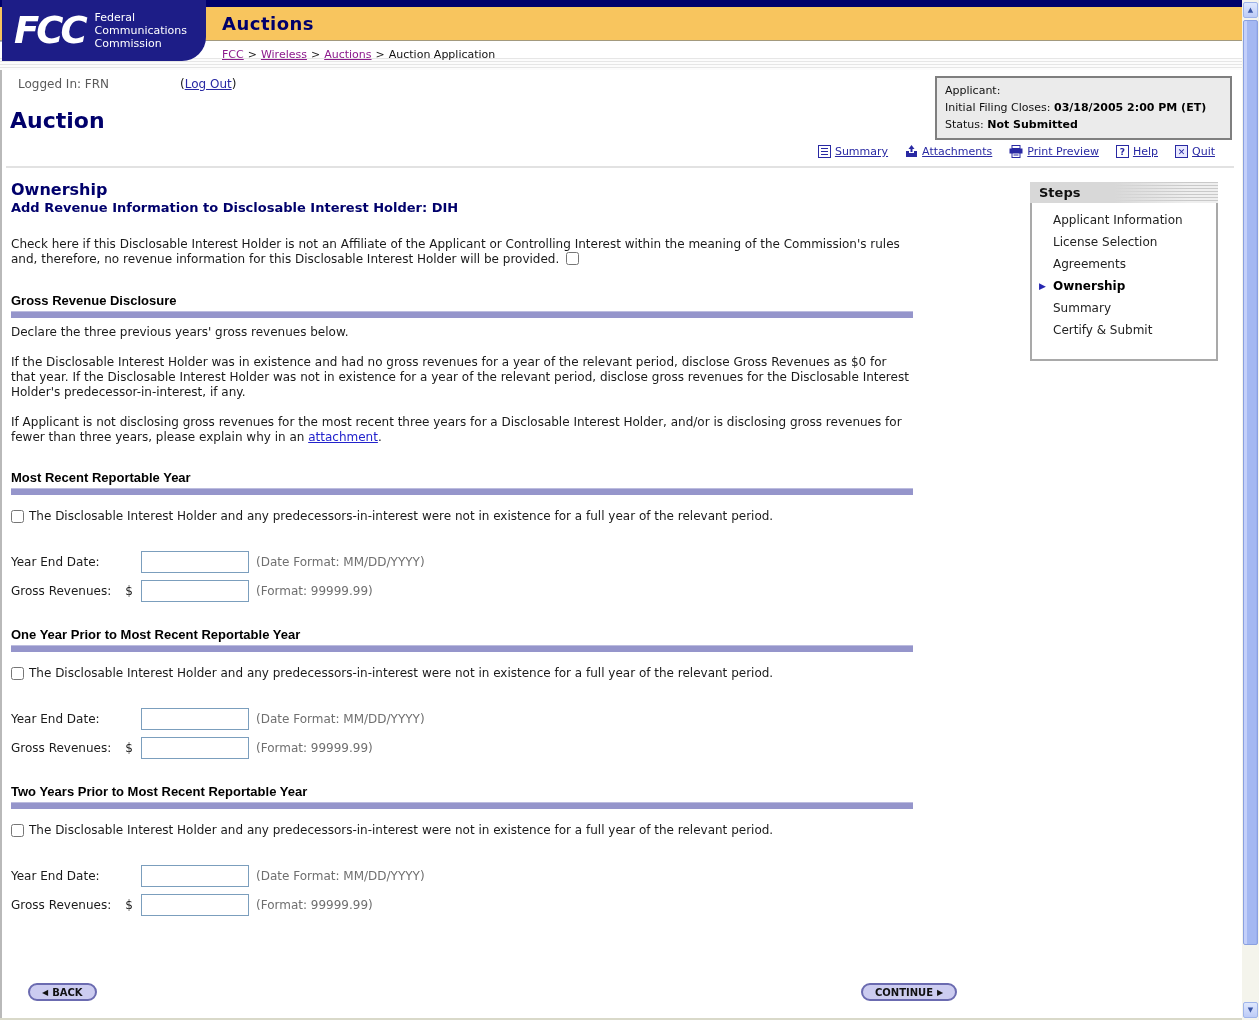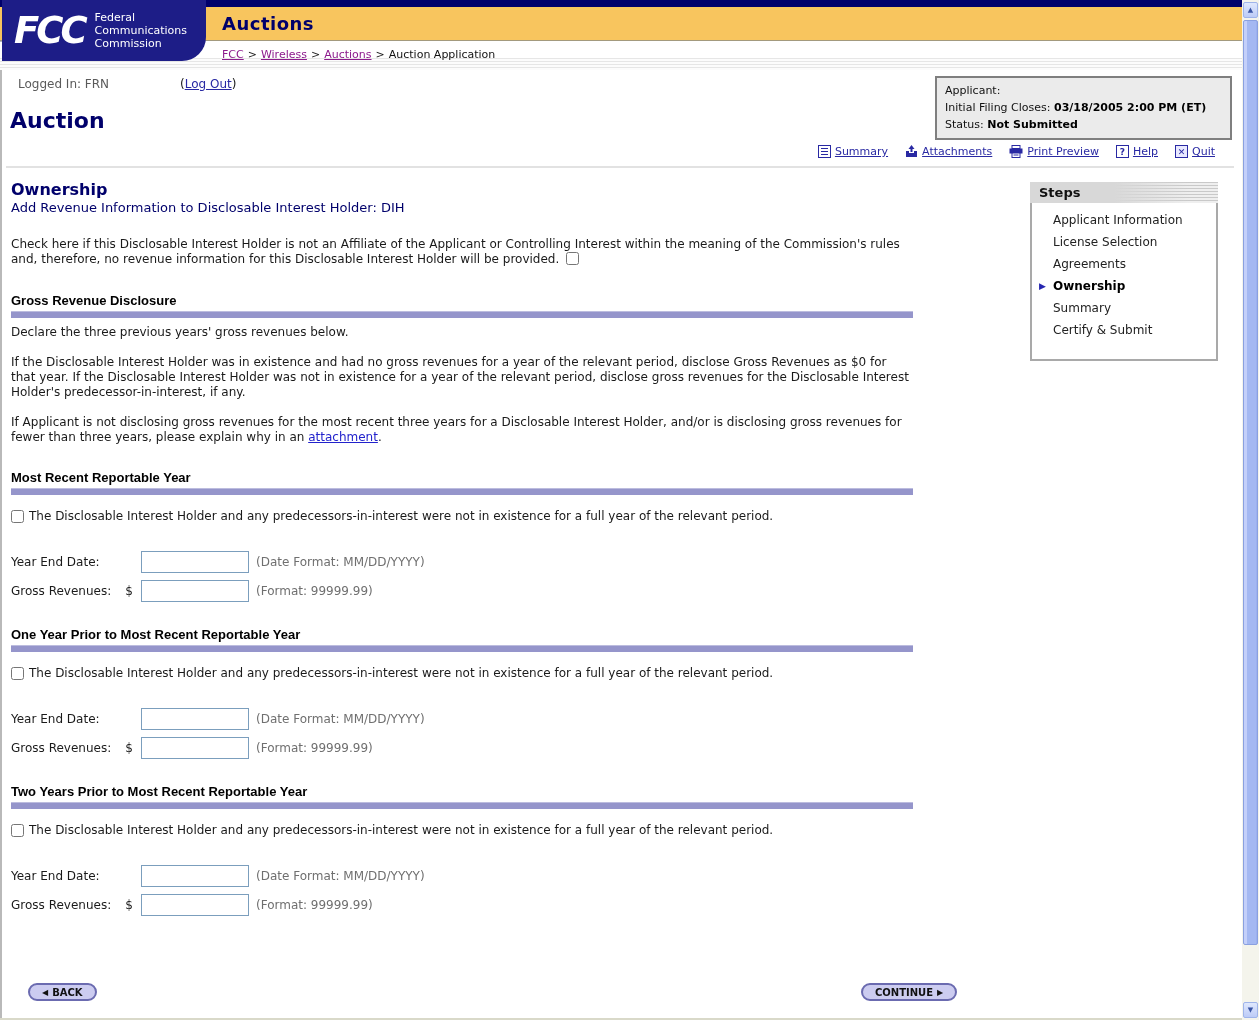--- a/index.html
+++ b/index.html
@@ -62,21 +62,21 @@
       linear-gradient(90deg,#d8d8d8 0 45%, rgba(216,216,216,0) 85%),
       repeating-linear-gradient(180deg,#c9c9c9 0 1px,#efefef 1px 3px); }
   .steps-body { background:#fff; border:2px solid #a9a9a9; border-top:none; padding:6px 0 18px 0; }
   .step-item { position:relative; padding-left:21px; line-height:22px; color:#222; cursor:pointer; }
   .step-item.active { font-weight:bold; color:#000; }
   .step-arrow { position:absolute; left:7px; top:0; font-size:9px; color:#2626b0; }
 
   
   #content { position:absolute; left:11px; top:182px; width:902px; font-size:12px; line-height:15px; }
   .h-own { font-size:16px; font-weight:bold; color:#00006b; }
-  .h-sub { font-size:13px; font-weight:normal; color:#00006b; margin-top:3px; }
+  .h-sub { font-size:13px; font-weight:bold; color:#00006b; margin-top:3px; }
   .intro { margin-top:22px; }
   .intro input { margin-left:7px; vertical-align:-2px; }
 
   .sec-title { margin-top:25px; font-weight:bold; font-size:13px; color:#000; font-family:"Liberation Sans", sans-serif; }
   .sec-title.first { margin-top:26px; }
   .sec-bar { height:7px; background:#9595cb; border-top:1px solid #bcbcde; margin-top:3px; }
   .gr-p { margin-top:15px; }
   .gr-p.tight { margin-top:7px; }
   .gr-p a { color:#2222cc; }
 

